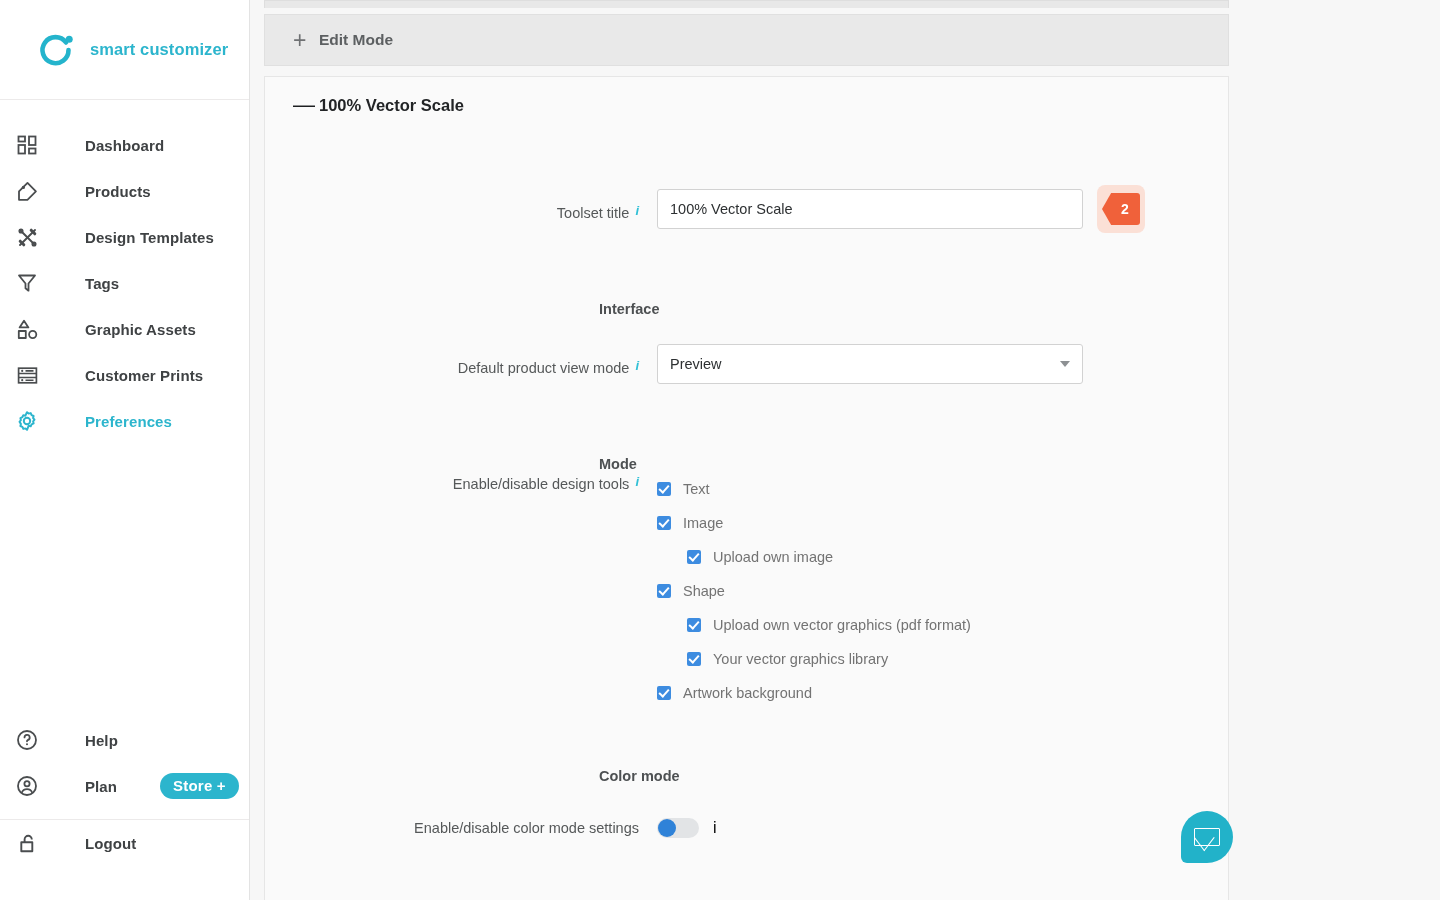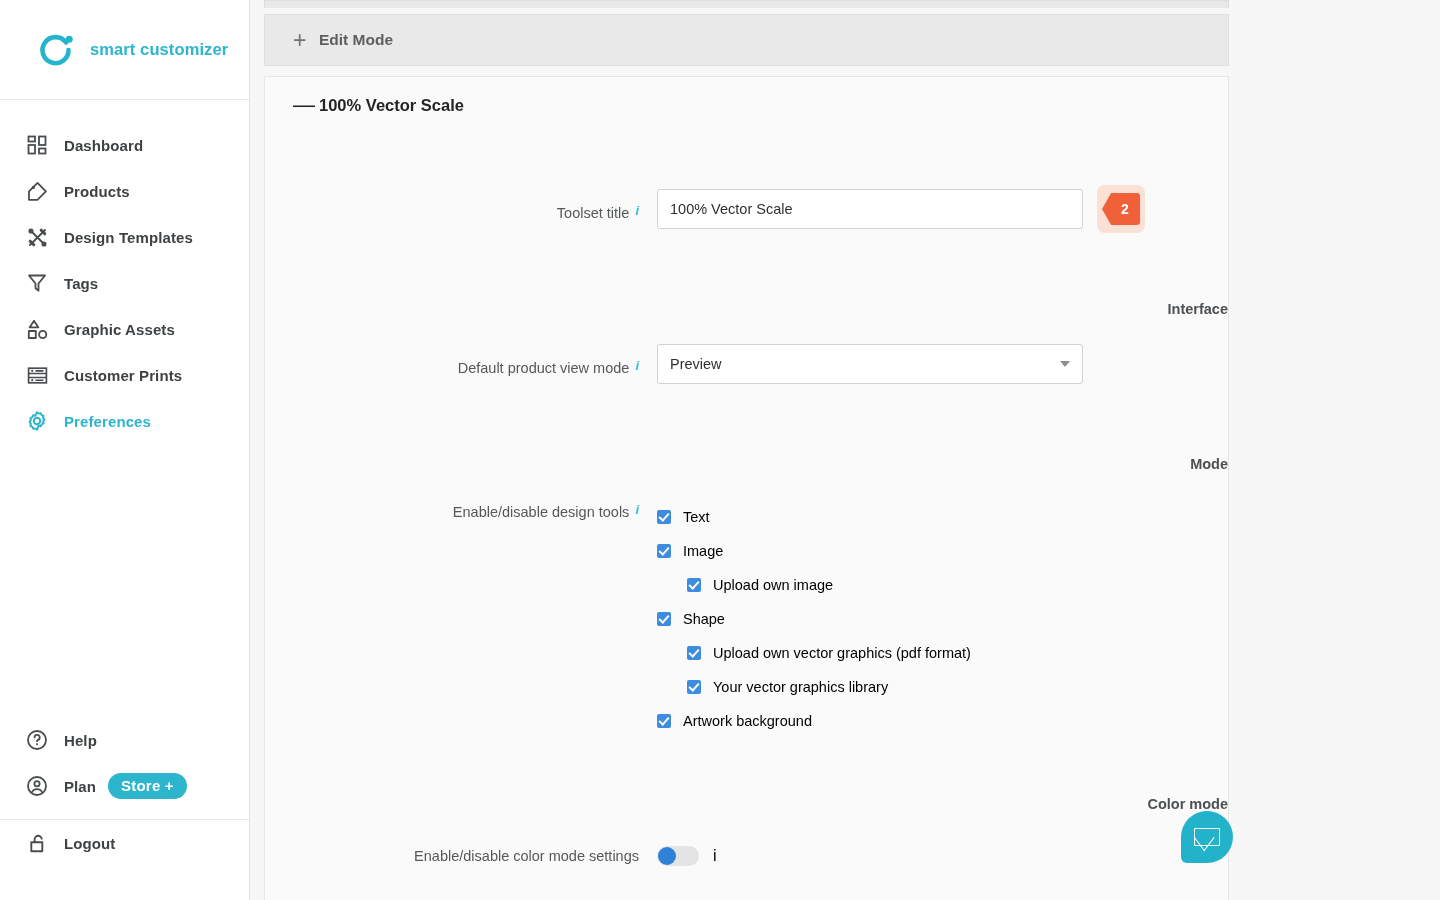--- a/index.html
+++ b/index.html
@@ -32,23 +32,24 @@
     margin-left: 12px;
     color: #2cb5cd;
     font-size: 16.5px;
     font-weight: 600;
     letter-spacing: .1px;
   }
   .nav { padding-top: 22px; }
   .nav-item {
     height: 46px;
     display: flex; align-items: center;
-    padding-left: 24px;
+    padding-left: 14px;
     cursor: pointer;
     color: #3f4244;
+    gap: 31px;
   }
   .nav-item .nav-ico {
     width: 26px; height: 26px; flex: 0 0 26px;
     display: flex; align-items: center; justify-content: center;
     color: #4a4d4f;
   }
   .nav-item .nav-label {
     margin-left: 14px;
     font-size: 15px;
     font-weight: 700;
@@ -207,21 +208,20 @@
     clip-path: polygon(0% 50%, 24% 0%, 100% 0%, 100% 100%, 24% 100%);
     border-radius: 3px;
     padding-left: 8px;
   }
 
   .section-title {
     font-size: 14.5px;
     font-weight: 700;
     color: #4d5052;
     padding-left: 334px;
-    text-align: right;
   }
 
   .check-list { margin-left: 18px; }
   .check-row {
     display: flex; align-items: center;
     height: 34px;
   }
   .check-row.indent { padding-left: 30px; }
   .chk {
     width: 14px; height: 14px; flex: 0 0 14px;
@@ -235,21 +235,21 @@
     position: absolute;
     left: 4px; top: 1px;
     width: 4px; height: 8px;
     border: solid #ffffff;
     border-width: 0 2px 2px 0;
     transform: rotate(42deg);
   }
   .chk-label {
     margin-left: 12px;
     font-size: 14.5px;
-    color: #000000;
+    color: #737373;
   }
 
   
   .toggle {
     width: 42px; height: 20px;
     border-radius: 12px;
     background: #e2e4e6;
     position: relative;
     cursor: pointer;
   }
@@ -475,21 +475,21 @@
             <div class="form-control">
               <div class="sel-input">
                 <span>Preview</span>
                 <span class="sel-caret"></span>
               </div>
             </div>
           </div>
 
           <div class="section-title" style="margin-top:72px;">Mode</div>
 
-          <div class="form-row" style="margin-top:28px;">
+          <div class="form-row" style="">
             <div class="form-label" style="padding-top:0;">
               <span>Enable/disable design tools</span><span class="ico-i">i</span>
             </div>
             <div class="check-list" id="design-tools-list">
                 <div class="check-row">
                   <span class="chk"></span>
                   <span class="chk-label">Text</span>
                 </div>
                 <div class="check-row">
                   <span class="chk"></span>

